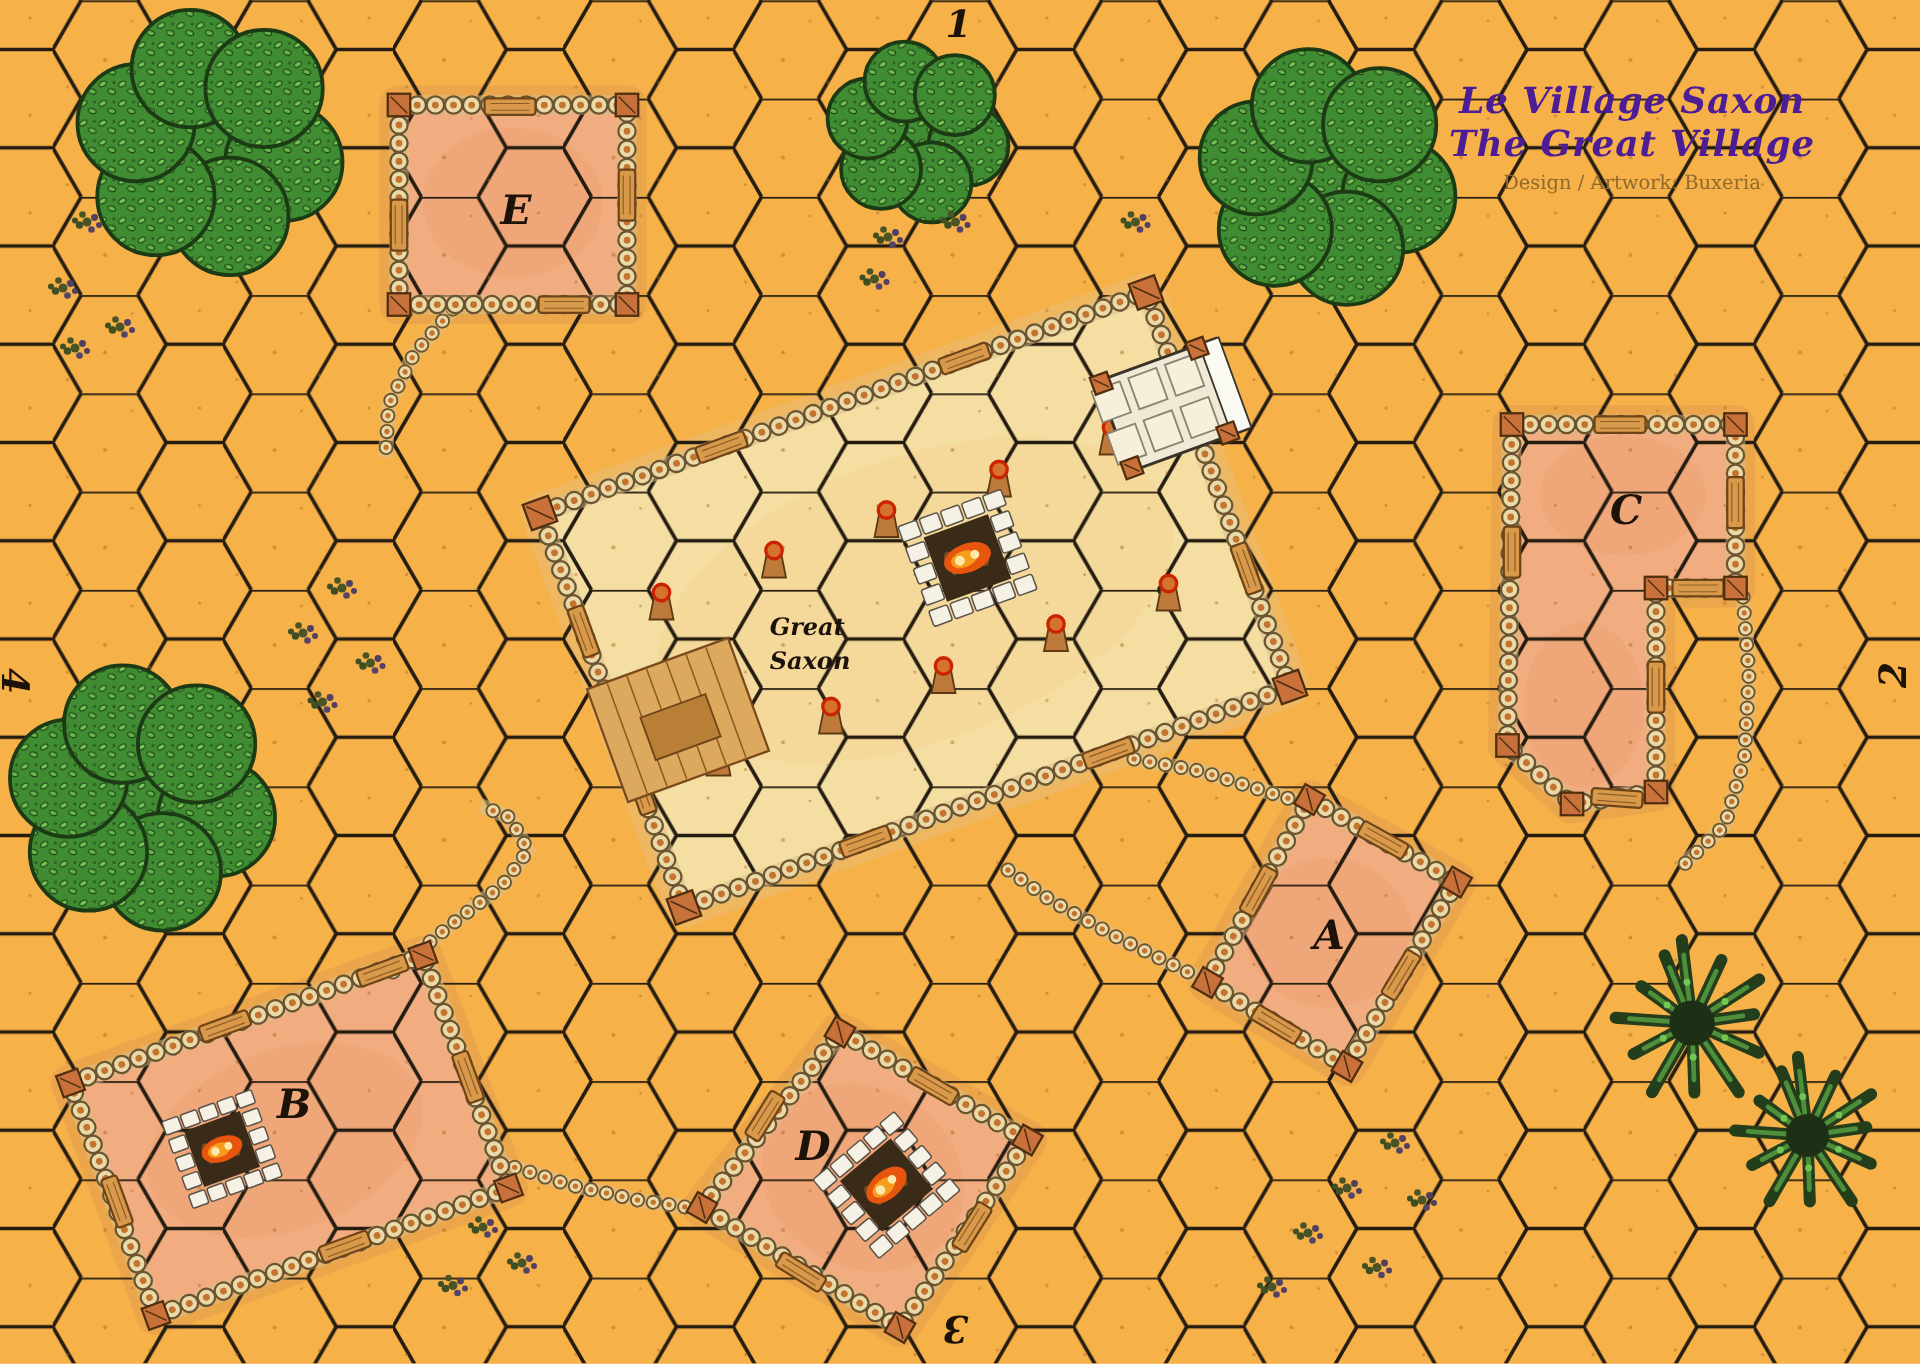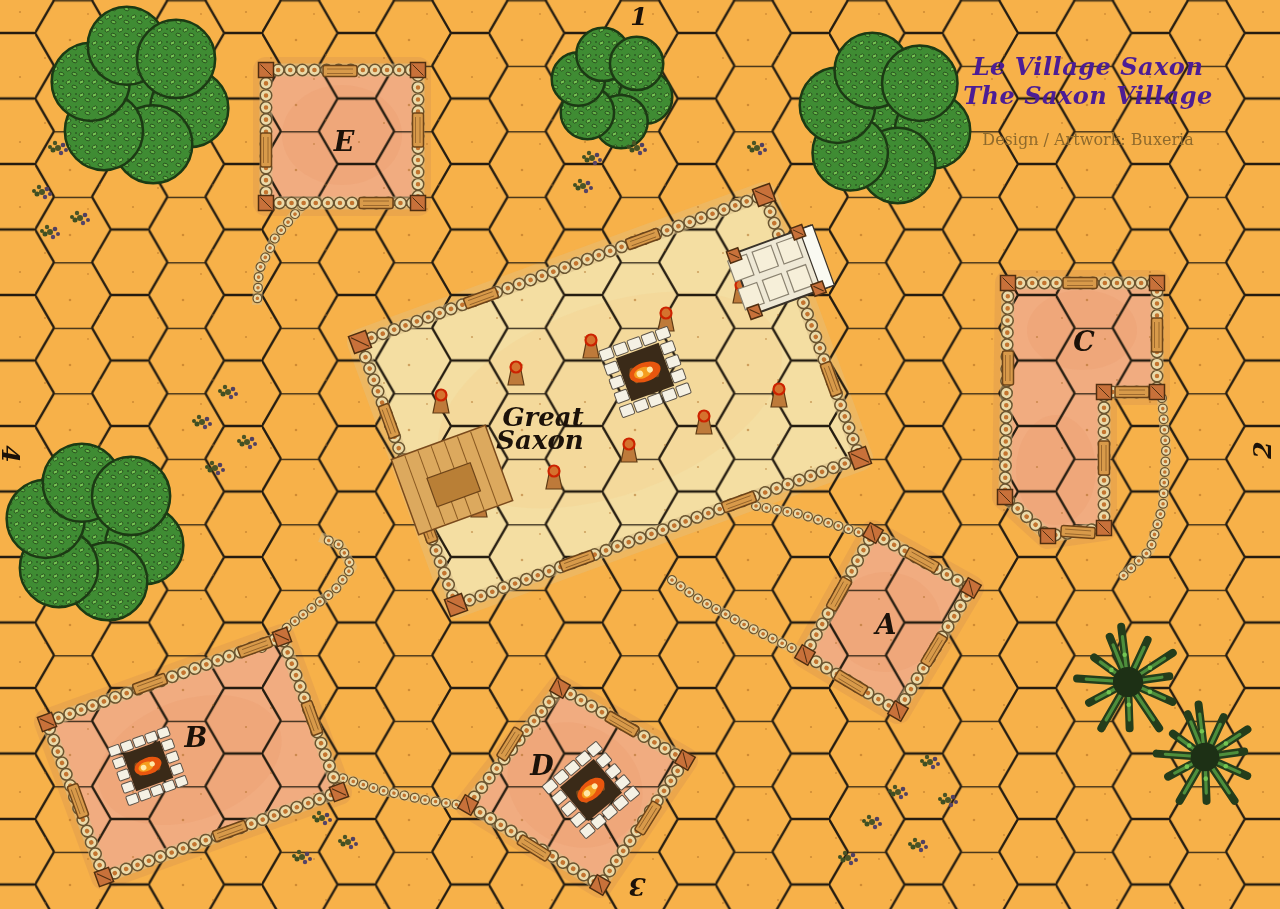--- a/index.html
+++ b/index.html
@@ -3,25 +3,25 @@
 <meta charset="utf-8">
 <style>
   html,body{margin:0;padding:0;}
   body{font-family:"DejaVu Serif",serif;}
   #map{position:relative;width:1280px;height:909px;overflow:hidden;background:#F7B149;}
   #map svg{position:absolute;left:0;top:0;}
   .lbl{position:absolute;transform:translate(-50%,-50%);font-family:"DejaVu Serif",serif;
        font-style:italic;font-weight:bold;color:#1C1209;white-space:nowrap;}
   .edge-num{font-size:25px;}
   .bletter{font-size:27px;}
-  .hall-label{text-align:right;font-size:26px;line-height:23px;}
+  .hall-label{text-align:left;font-size:16px;line-height:23px;}
   #title-block{position:absolute;left:954px;top:52px;width:268px;text-align:center;}
   .title-line{font-family:"DejaVu Serif",serif;font-style:italic;font-weight:bold;
               font-size:24px;line-height:29px;color:#4c1d95;letter-spacing:.5px;}
-  .credit{font-family:"DejaVu Serif",serif;font-size:16px;color:#8F6A2C;margin-top:20px;}
+  .credit{font-family:"DejaVu Serif",serif;font-size:13px;color:#8F6A2C;margin-top:5px;}
   .rot90{transform:translate(-50%,-50%) rotate(90deg);}
   .rotm90{transform:translate(-50%,-50%) rotate(-90deg);}
   .rot180{transform:translate(-50%,-50%) rotate(180deg);}
 </style>
 </head>
 <body>
 
 <div id="map">
     <svg width="1280" height="909" viewBox="0 0 1280 909">
       <defs>
@@ -836,21 +836,21 @@
           <circle cx="305" cy="862" r="2.2" fill="#564468"></circle>
           <circle cx="299" cy="852" r="2.2" fill="#4A5426"></circle>
           <circle cx="310" cy="859" r="2" fill="#514060"></circle>
           <circle cx="294" cy="856" r="2" fill="#3F4F22"></circle>
         </g>
       </g>
     </svg>
 
   <div id="title-block">
     <div class="title-line">Le Village Saxon</div>
-    <div class="title-line">The Saxon Village</div>
+    <div class="title-line">The Great Village</div>
     <div class="credit">Design / Artwork: Buxeria</div>
   </div>
 
   <div class="lbl edge-num" style="left:639px;top:16px;">1</div>
   <div class="lbl edge-num rotm90" style="left:1262px;top:450px;">2</div>
   <div class="lbl edge-num rot180" style="left:637px;top:886px;">3</div>
   <div class="lbl edge-num rot90" style="left:10px;top:454px;">4</div>
 
   <div class="lbl hall-label" style="left:540px;top:429px;">
     <div>Great</div>

